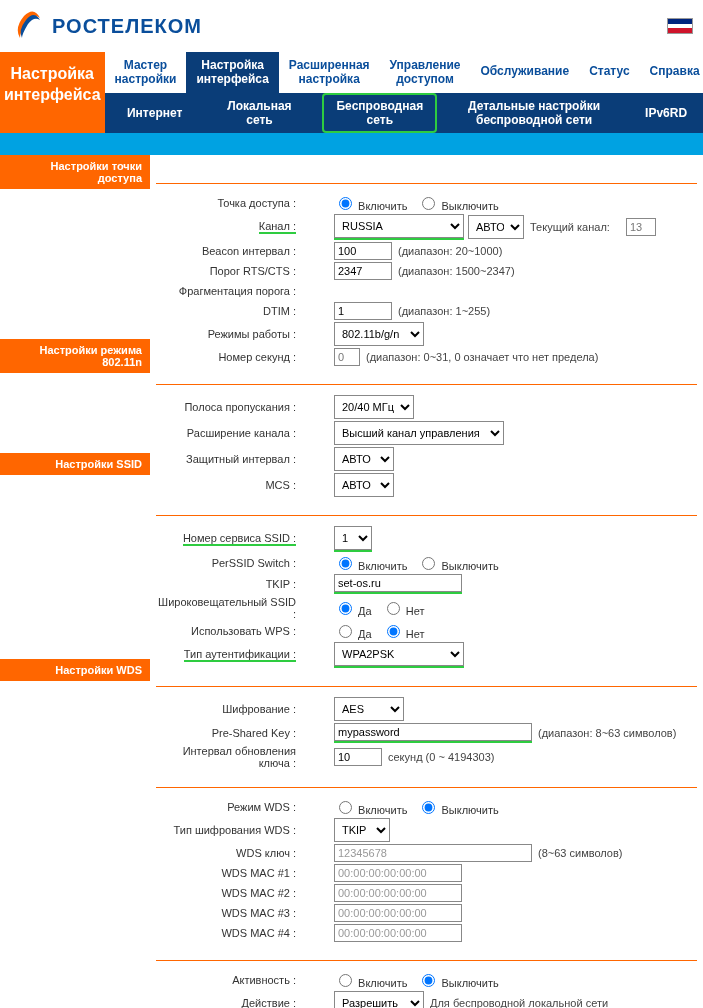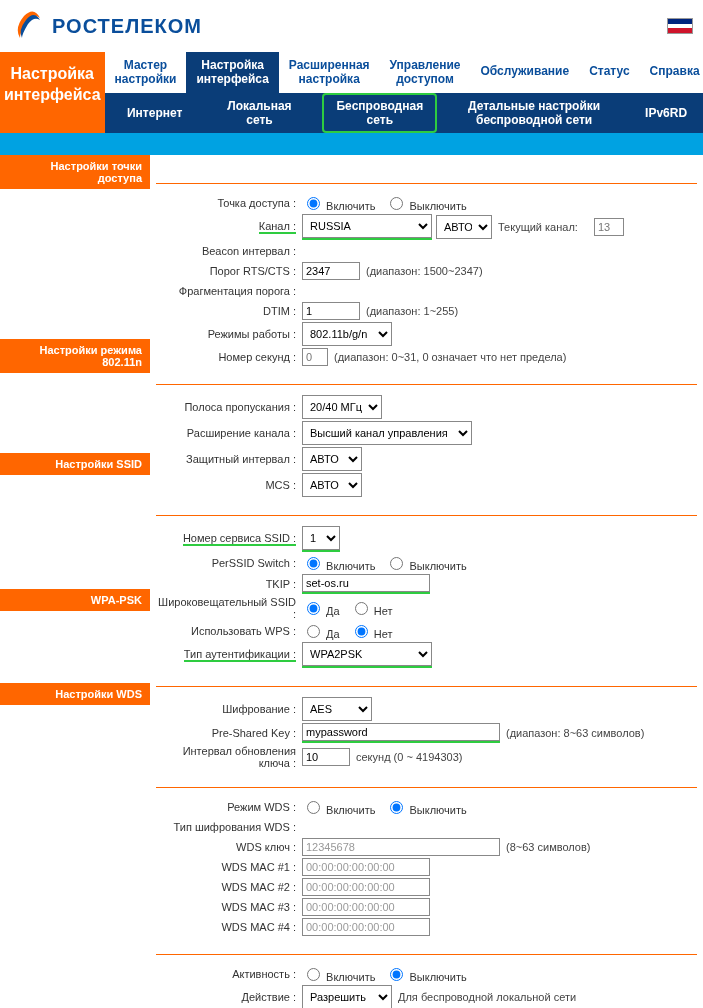--- a/index.html
+++ b/index.html
@@ -14,21 +14,21 @@
   .top-tab { padding:6px 10px; font-size:12px; color:#0a4e9b; font-weight:bold; text-align:center; cursor:pointer; line-height:1.2;}
   .top-tab.active { background:#0a3d78; color:#fff; }
   .sub-tabs { display:flex; background:#0a3d78; color:#fff; justify-content:space-around; align-items:center; height:40px;}
   .sub-tab { font-size:12px; font-weight:bold; padding:6px 14px; cursor:pointer; text-align:center;}
   .sub-tab.active { border:2px solid #2ecc40; border-radius:4px; padding:4px 12px;}
   .content-row { display:flex; }
   .side { width:150px; }
   .main { flex:1; padding:0 6px 10px 6px;}
   .blue-bar { background:#00a2e2; height:22px; }
   .section-header { background:#ff6600; color:#fff; font-size:11px; font-weight:bold; text-align:right; padding:5px 8px; margin-top:2px;}
-  .form-row { display:flex; align-items:center; margin:2px 0; min-height:18px;}
+  .form-row { display:flex; align-items:center; margin:2px 0; min-height:18px;gap:32px;}
   .form-label { width:140px; text-align:right; padding-right:6px; color:#333;}
   .form-control { flex:1; display:flex; align-items:center; flex-wrap:wrap;}
   input[type=text], select { font-size:11px; padding:1px 3px; border:1px solid #888; background:#fff; font-family:Arial,sans-serif;}
   input[type=text] { height:14px; }
   select { height:24px; }
   input[readonly] { color:#777;}
   .hint { margin-left:6px; color:#444;}
   .green-underline { border-bottom:2px solid #2ecc40; display:inline-block;}
   .radio-label { margin-right:10px;}
   hr.section { border:none; border-top:1px solid #ff6600; margin:6px 0 10px 0;}
@@ -75,21 +75,20 @@
 <div class="blue-bar"></div>
 
 <div class="content-row">
   <div class="side">
     <div class="section-header" style="margin-top:0">Настройки точки доступа</div>
     <div style="height:148px"></div>
     <div class="section-header">Настройки режима 802.11n</div>
     <div style="height:78px"></div>
     <div class="section-header">Настройки SSID</div>
     <div style="height:112px"></div>
-    <div class="section-header">WPA-PSK</div>
     <div style="height:70px"></div>
     <div class="section-header">Настройки WDS</div>
     <div style="height:136px"></div>
     <div style="height:192px"></div>
   </div>
 
   <div class="main">
 
     <div style="height:22px"></div>
     <hr class="section">
@@ -104,20 +103,24 @@
       <div class="form-label"><span class="green-underline">Канал :</span></div>
       <div class="form-control">
         <span class="green-underline"><select style="width:130px"><option>RUSSIA</option></select></span>
         <select style="width:56px;margin-left:4px"><option>АВТО</option></select>
         <span class="hint">Текущий канал:</span>
         <input type="text" readonly="" style="width: 22px; margin-left: 16px;" value="13">
       </div>
     </div>
     <div class="form-row">
       <div class="form-label">Beacon интервал :</div>
+      <div class="form-control">
+          <input type="text" style="width: 50px;" value="100">
+          <span class="hint">(диапазон: 20~1000)</span>
+        </div>
     </div>
     <div class="form-row">
       <div class="form-label">Порог RTS/CTS :</div>
       <div class="form-control">
           <input type="text" style="width: 50px;" value="2347">
           <span class="hint">(диапазон: 1500~2347)</span>
         </div>
     </div>
     <div class="form-row">
       <div class="form-label">Фрагментация порога :</div>
@@ -239,20 +242,23 @@
     <hr class="section">
     <div class="form-row">
       <div class="form-label">Режим WDS :</div>
       <div class="form-control">
         <label class="radio-label"><input type="radio" style=""> <span>Включить</span></label>
         <label class="radio-label"><input type="radio" checked="" style=""> <span>Выключить</span></label>
       </div>
     </div>
     <div class="form-row">
       <div class="form-label">Тип шифрования WDS :</div>
+      <div class="form-control">
+          <select style="width:56px"><option>TKIP</option></select>
+        </div>
     </div>
     <div class="form-row">
       <div class="form-label">WDS ключ :</div>
       <div class="form-control">
           <input type="text" readonly="" style="width: 190px; color: rgb(153, 153, 153);" value="12345678">
           <span class="hint">(8~63 символов)</span>
         </div>
     </div>
     <div id="wds-mac-rows">
         <div class="form-row">

